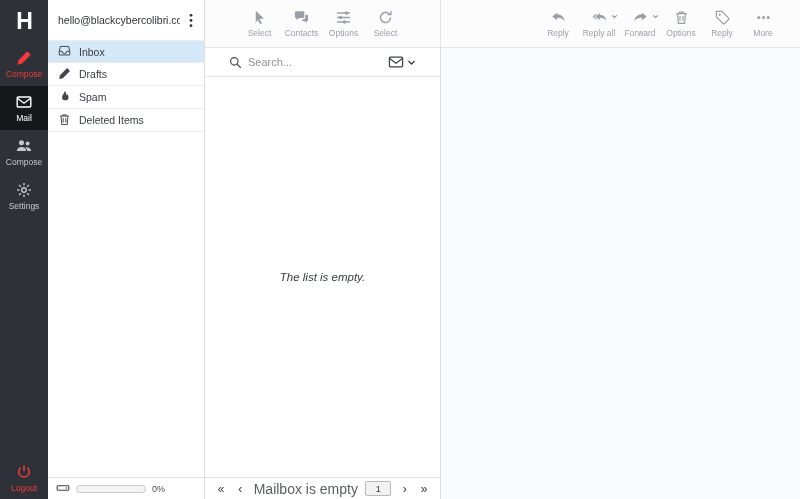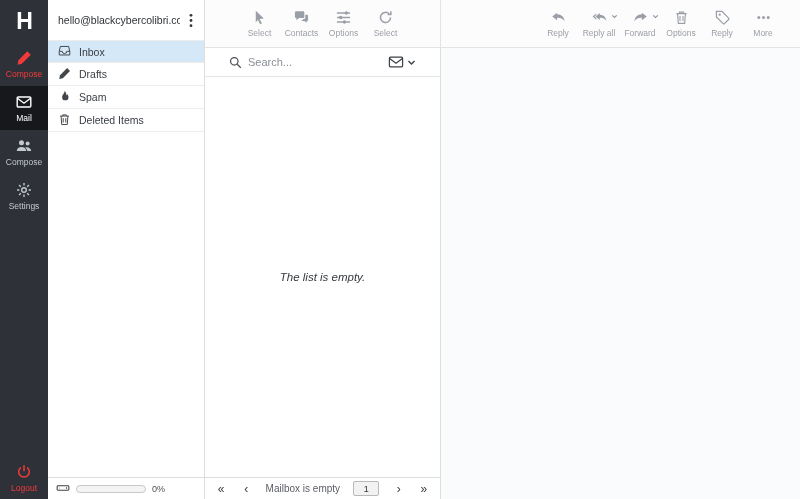--- a/index.html
+++ b/index.html
@@ -47,21 +47,21 @@
   .searchbar { height:29px; display:flex; align-items:center; gap:6px; padding:0 24px; border-bottom:1px solid #e4e4e4; flex-shrink:0; }
   .searchbar .sic { width:13px; height:13px; color:#4a4e54; flex-shrink:0; cursor:pointer; }
   .searchbar input { flex:1; min-width:0; border:none; outline:none; font-size:11px; color:#333; background:transparent; font-family:"Liberation Sans",sans-serif; }
   .searchbar input::placeholder { color:#8b8f97; }
   .searchbar .scope { display:flex; align-items:center; gap:3px; cursor:pointer; color:#3c4046; }
   .searchbar .scope svg.env { width:16px; height:16px; }
   .searchbar .scope svg.chv { width:9px; height:9px; }
   .empty-area { flex:1; display:flex; align-items:center; justify-content:center; font-size:11.5px; color:#353a40;font-style:italic; }
   .pagination { height:22px; border-top:1px solid var(--border,#ddd); display:flex; align-items:center; justify-content:space-between; padding:0 10px; flex-shrink:0; }
   .pg-nav { font-size:12px; color:#3c4046; cursor:pointer; line-height:1; width:12px; text-align:center; }
-  .pg-status { font-size:10px; color:#5a5e64; }
+  .pg-status { font-size:14px; color:#5a5e64; }
   .pg-input { width:26px; height:15px; border:1px solid #b9b9b9; border-radius:2px; background:#f2f2f2; text-align:center; font-size:9px; color:#333; font-family:"Liberation Sans",sans-serif; }
   .preview-col { flex:1; background:#fafbfc; }
 </style>
 </head>
 <body>
 
 <div class="app">
 
   <nav class="taskbar">
     <div class="logo">

